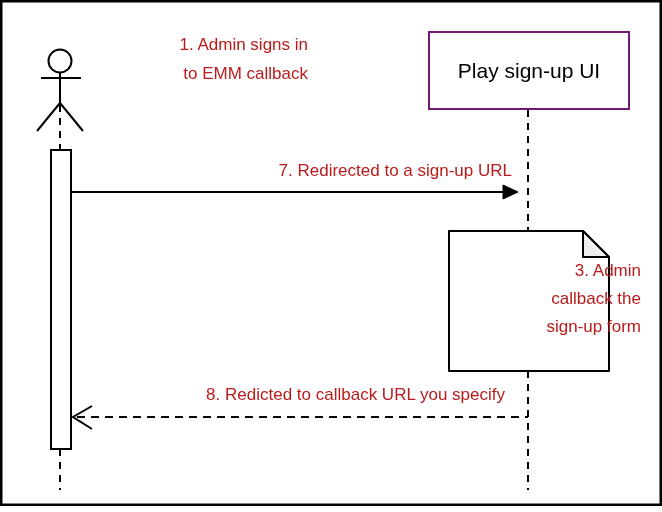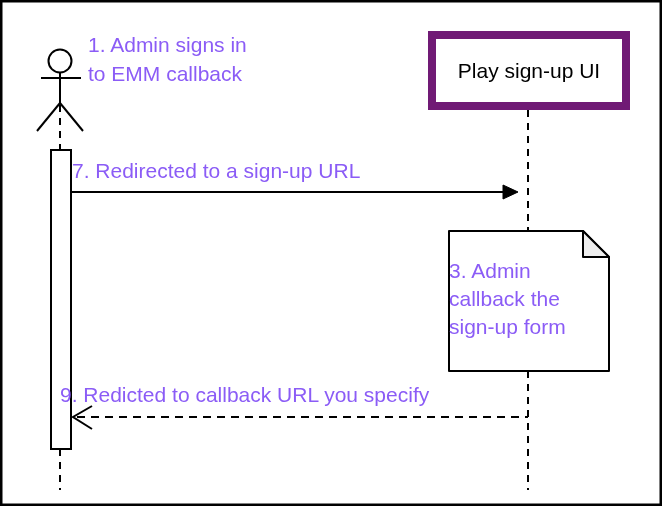--- a/index.html
+++ b/index.html
@@ -16,23 +16,23 @@
     font-family: "Liberation Sans", sans-serif;
     color: #000000;
   }
   .shapes {
     position: absolute;
     left: 0;
     top: 0;
   }
   .label {
     position: absolute;
-    font-size: 21px;
-    color: #8b5cf6;
-    text-align: left;
+    font-size: 17px;
+    color: #b91c1c;
+    text-align: right;
     white-space: nowrap;
   }
   .label-multiline {
     white-space: normal;
   }
   .actor-message-label {
     left: 88px;
     top: 30px;
     width: 220px;
     line-height: 29px;
@@ -55,21 +55,21 @@
     width: 445px;
     line-height: 24px;
   }
   .participant-box {
     position: absolute;
     left: 428px;
     top: 31px;
     width: 202px;
     height: 79px;
     box-sizing: border-box;
-    border: 8px solid #701a75;
+    border: 2px solid #701a75;
     background: #ffffff;
     display: flex;
     align-items: center;
     justify-content: center;
     font-size: 21px;
   }
 </style>
 </head>
 <body>
 
@@ -125,15 +125,15 @@
   </div>
 
   <div class="label message2-label">7. Redirected to a sign-up URL</div>
 
   <div class="label label-multiline note-label">
     <div>3. Admin</div>
     <div>callback the</div>
     <div>sign-up form</div>
   </div>
 
-  <div class="label message4-label">9. Redicted to callback URL you specify</div>
+  <div class="label message4-label">8. Redicted to callback URL you specify</div>
 
 </div>
 
 </body></html>

